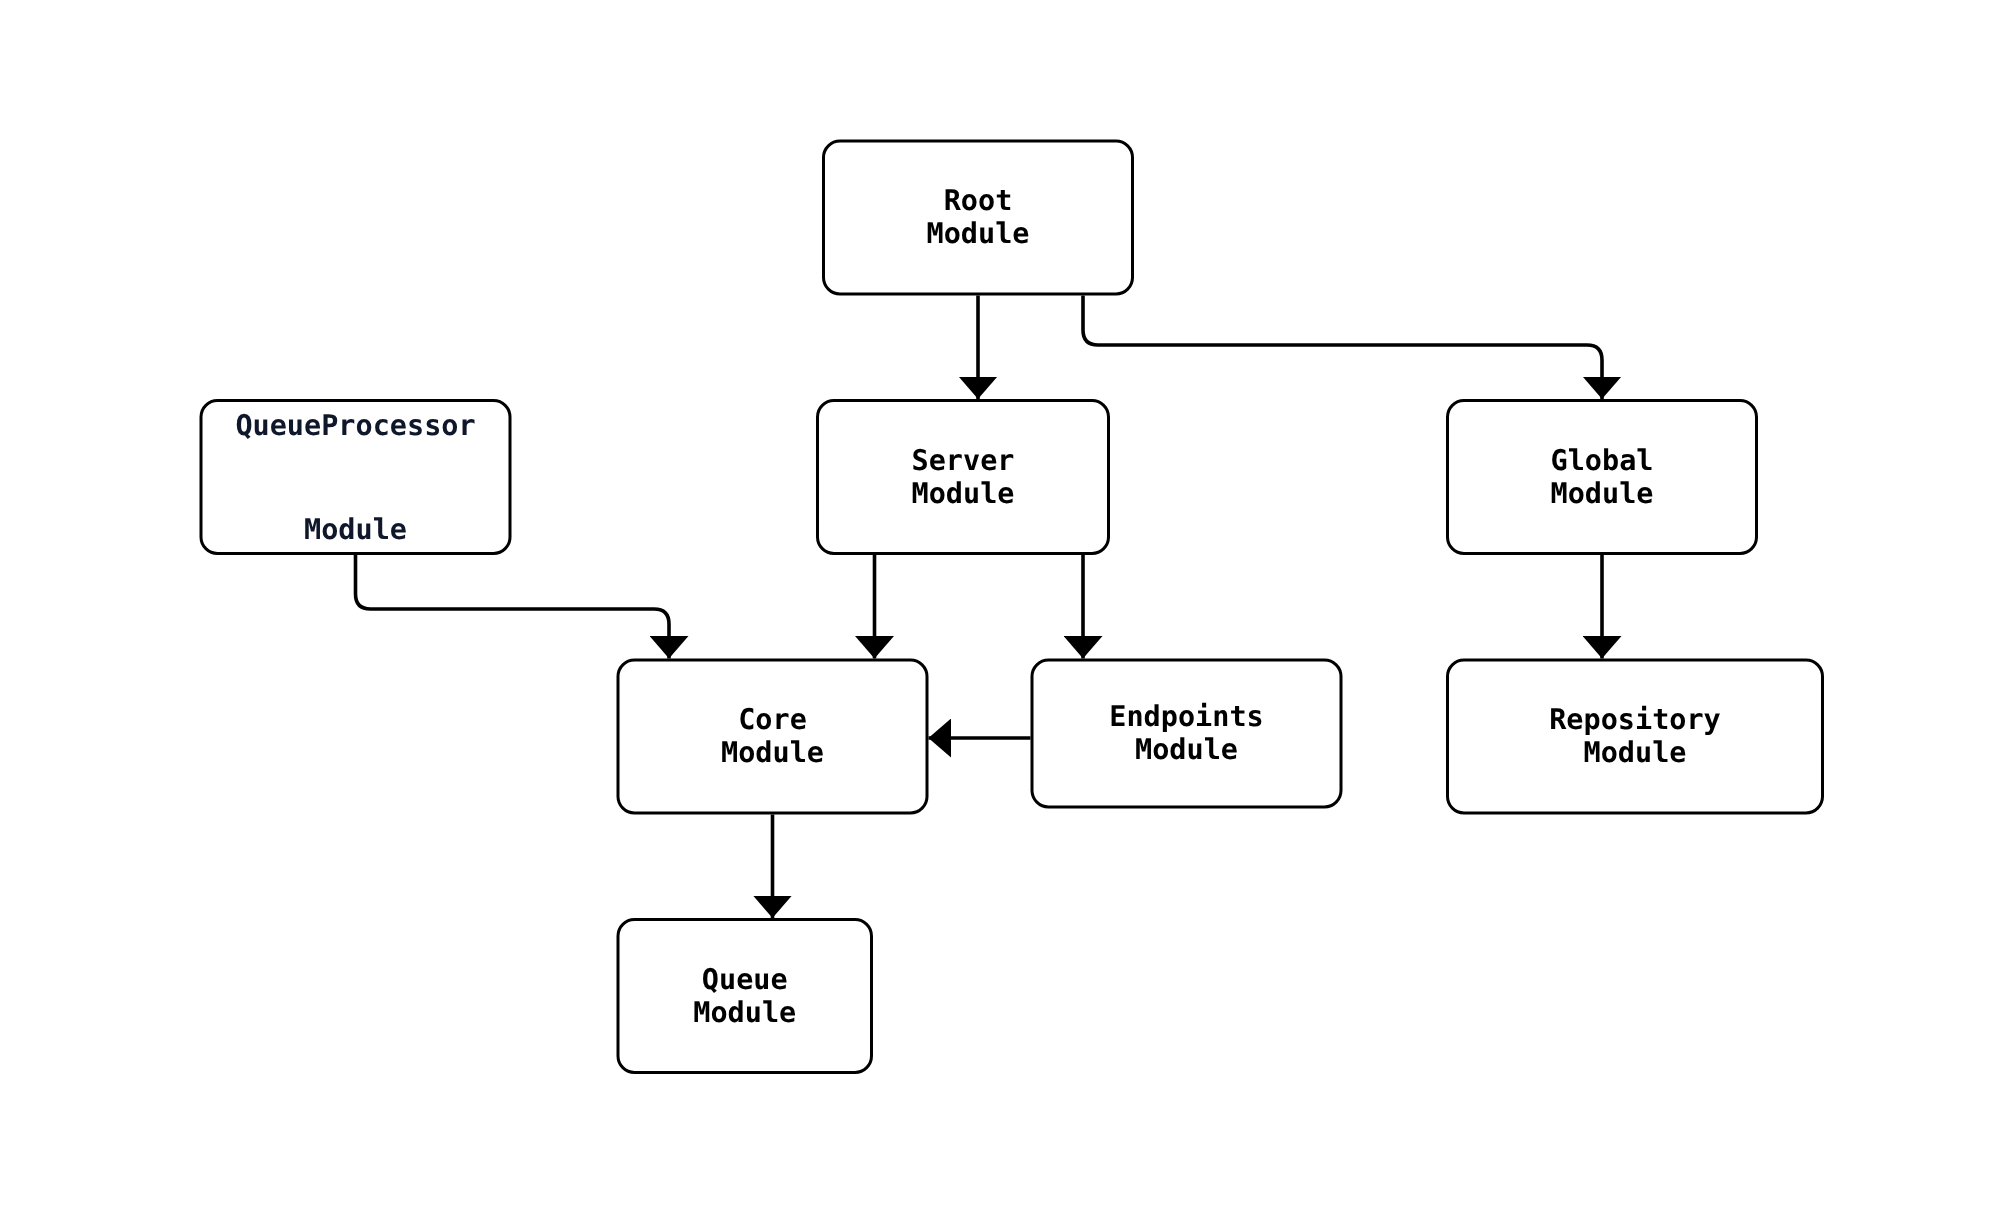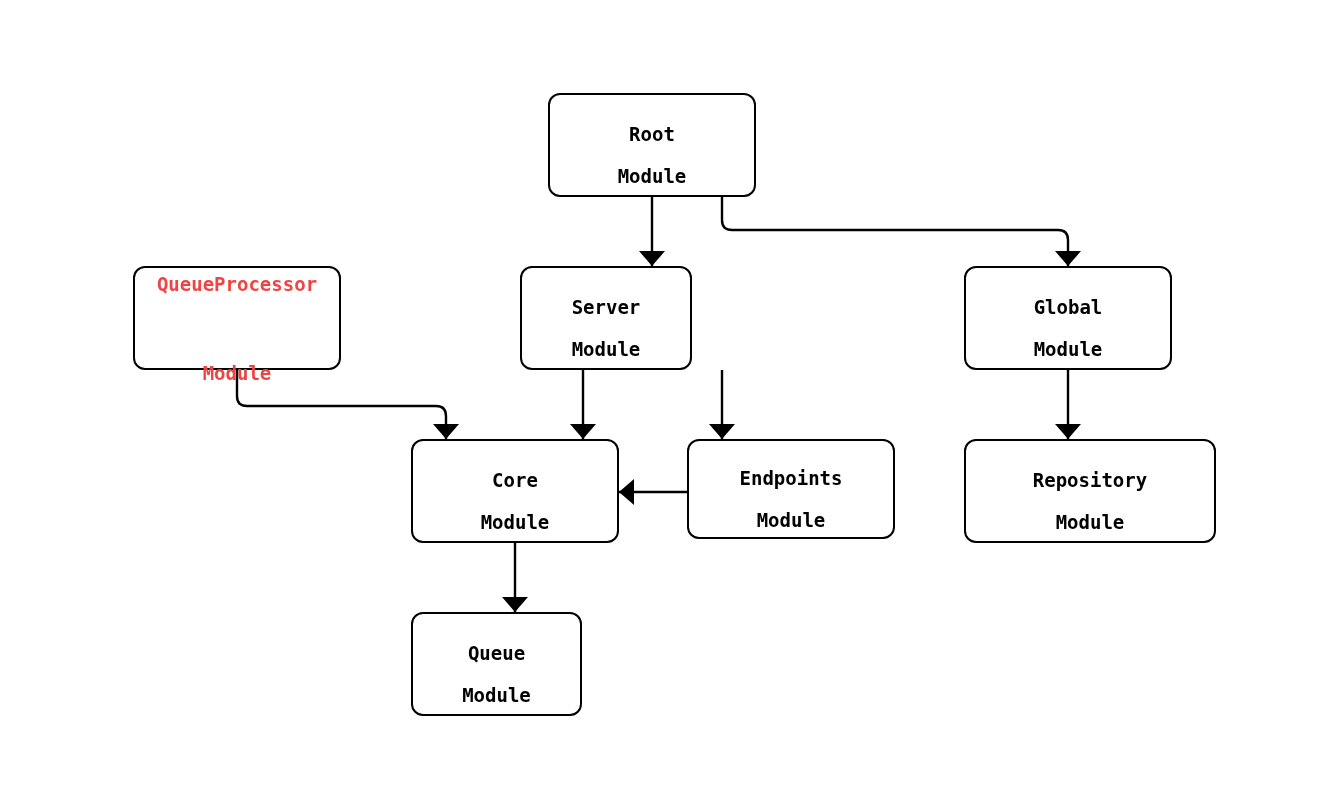--- a/index.html
+++ b/index.html
@@ -31,21 +31,21 @@
     color: #000000;
     display: flex;
     flex-direction: column;
     align-items: center;
     justify-content: center;
     text-align: center;
     font-weight: bold;
     font-size: 19px;
     line-height: 22px;
   }
-  .node-label-line { white-space: nowrap; margin-top: 20px; }
+  .node-label-line { white-space: nowrap; }
 </style>
 </head>
 <body>
 
 <div class="canvas">
   <svg class="edge-layer" viewBox="0 0 1337 809" xmlns="http://www.w3.org/2000/svg">
     <defs>
       <marker id="arrowhead" markerUnits="userSpaceOnUse" markerWidth="15" markerHeight="26" refX="15" refY="13" orient="auto">
         <path d="M0,0 L15,13 L0,26 Z" fill="#000000"></path>
       </marker>
@@ -59,25 +59,25 @@
         <path d="M687,492 L619,492" class="edge" marker-end="url(#arrowhead)" stroke="#000000"></path>
         <path d="M1068,370 L1068,439" class="edge" marker-end="url(#arrowhead)" stroke="#000000"></path>
         <path d="M515,543 L515,612" class="edge" marker-end="url(#arrowhead)" stroke="#000000"></path>
       </g>
   </svg>
   <div id="nodes">
       <div class="node" style="left: 548px; top: 93px; width: 208px; height: 104px; background: rgb(255, 255, 255); color: rgb(0, 0, 0);">
         <div class="node-label-line">Root</div>
         <div class="node-label-line">Module</div>
       </div>
-      <div class="node" style="left: 133px; top: 266px; width: 208px; height: 104px; background: rgb(255, 255, 255); color: #ef4444; gap: 47px;">
+      <div class="node" style="left: 133px; top: 266px; width: 208px; height: 104px; background: rgb(255, 255, 255); color: #0f172a; gap: 47px;">
         <div class="node-label-line">QueueProcessor</div>
         <div class="node-label-line">Module</div>
       </div>
-      <div class="node" style="left: 520px; top: 266px; width: 172px; height: 104px; background: rgb(255, 255, 255); color: rgb(0, 0, 0);">
+      <div class="node" style="left: 544px; top: 266px; width: 196px; height: 104px; background: rgb(255, 255, 255); color: rgb(0, 0, 0);">
         <div class="node-label-line">Server</div>
         <div class="node-label-line">Module</div>
       </div>
       <div class="node" style="left: 964px; top: 266px; width: 208px; height: 104px; background: rgb(255, 255, 255); color: rgb(0, 0, 0);">
         <div class="node-label-line">Global</div>
         <div class="node-label-line">Module</div>
       </div>
       <div class="node" style="left: 411px; top: 439px; width: 208px; height: 104px; background: rgb(255, 255, 255); color: rgb(0, 0, 0);">
         <div class="node-label-line">Core</div>
         <div class="node-label-line">Module</div>

